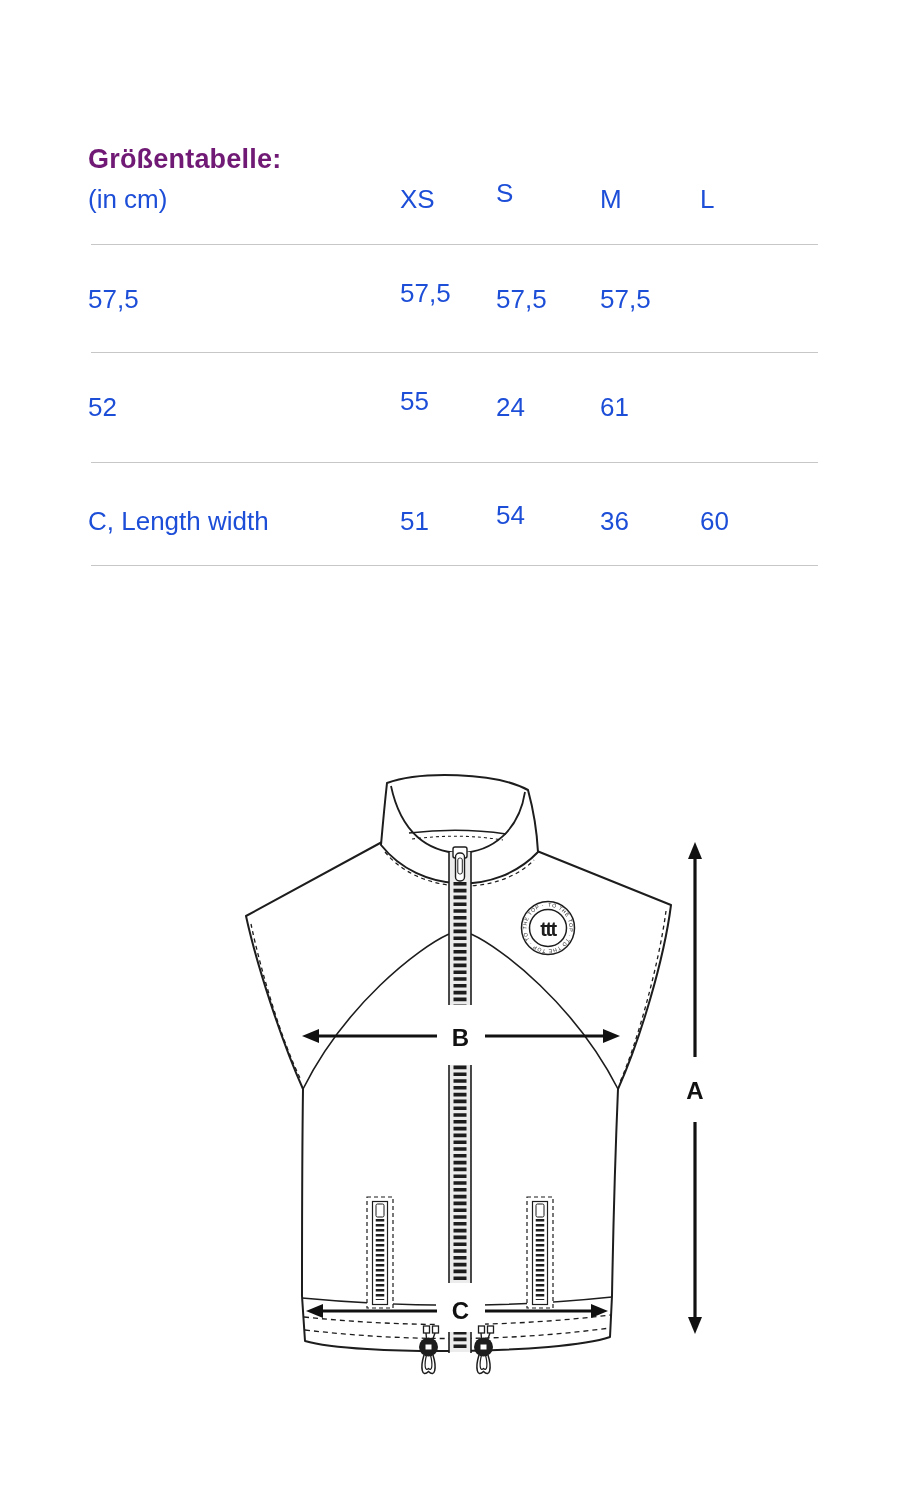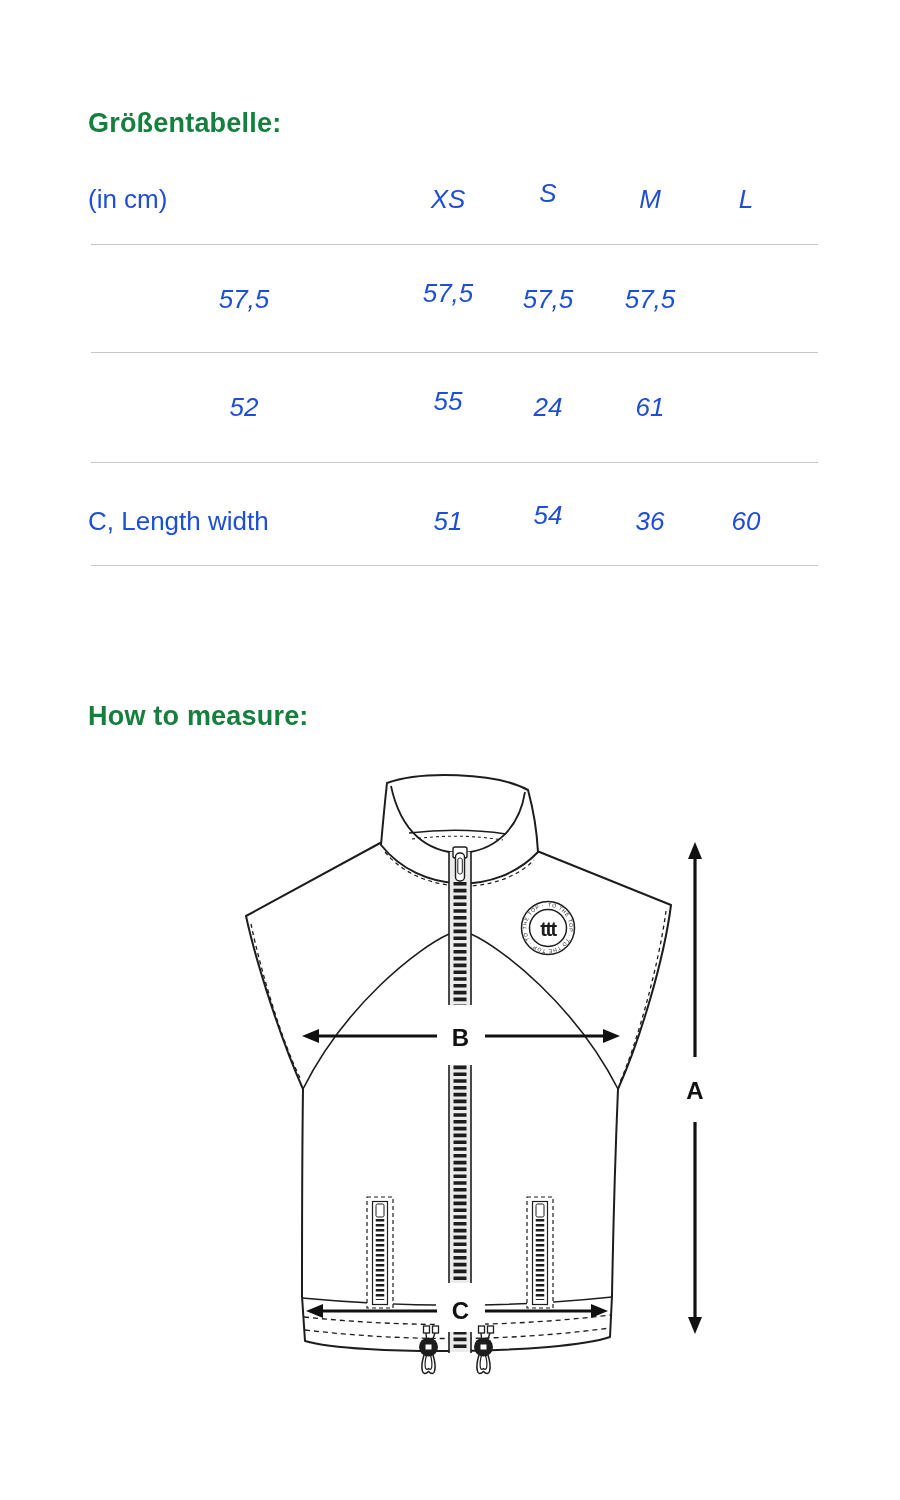--- a/index.html
+++ b/index.html
@@ -2,29 +2,29 @@
 <html><head>
 <meta charset="utf-8">
 <style>
   html,body{margin:0;padding:0;background:#fff;}
   .canvas{
     position:relative;width:900px;height:1500px;background:#ffffff;
     font-family:"Liberation Sans",sans-serif;color:#1a1a1a;overflow:hidden;
   }
   .heading{
     position:absolute;left:88px;font-weight:700;font-size:27px;
-    letter-spacing:.2px;color:#15803d;line-height:30px;
+    letter-spacing:.2px;color:#701a75;line-height:30px;margin-top:36px;
   }
   .trow{
     position:absolute;left:88px;width:732px;height:32px;
     display:grid;grid-template-columns:312px 96px 104px 100px 92px;
     align-items:center;
   }
   .cell{font-size:26px;font-weight:400;color:#1d4ed8;line-height:32px;}
-  .cell.c{text-align:center;font-style:italic;}
+  .cell.c{text-align:left;}
   .col-s{transform:translateY(-6px);}
   .rule{
     position:absolute;left:91px;width:727px;height:1px;background:#c7c7c7;
   }
   svg{position:absolute;left:0;top:0;}
   svg text{font-family:"Liberation Sans",sans-serif;}
   .arrow-label{font-size:24px;font-weight:700;fill:#111;}
 </style>
 </head>
 <body>
@@ -64,21 +64,20 @@
   <div class="trow" style="top:505px">
     <div class="cell lab">C, Length width</div>
     <div class="cell c">51</div>
     <div class="cell c col-s">54</div>
     <div class="cell c">36</div>
     <div class="cell c">60</div>
   </div>
 
   <div class="rule" style="top:565px"></div>
 
-  <div class="heading" style="top:701px">How to measure:</div>
 
   <svg width="900" height="1500" viewBox="0 0 900 1500">
     <defs>
       <path id="badge-ring-path" d="M 548 906.5 a 21.5 21.5 0 1 1 -0.02 0"></path>
     </defs>
 
     <path d="M 382,842
          C 420,889 500,889 537,851
          L 671,905
          C 664,960 640,1040 618,1089

